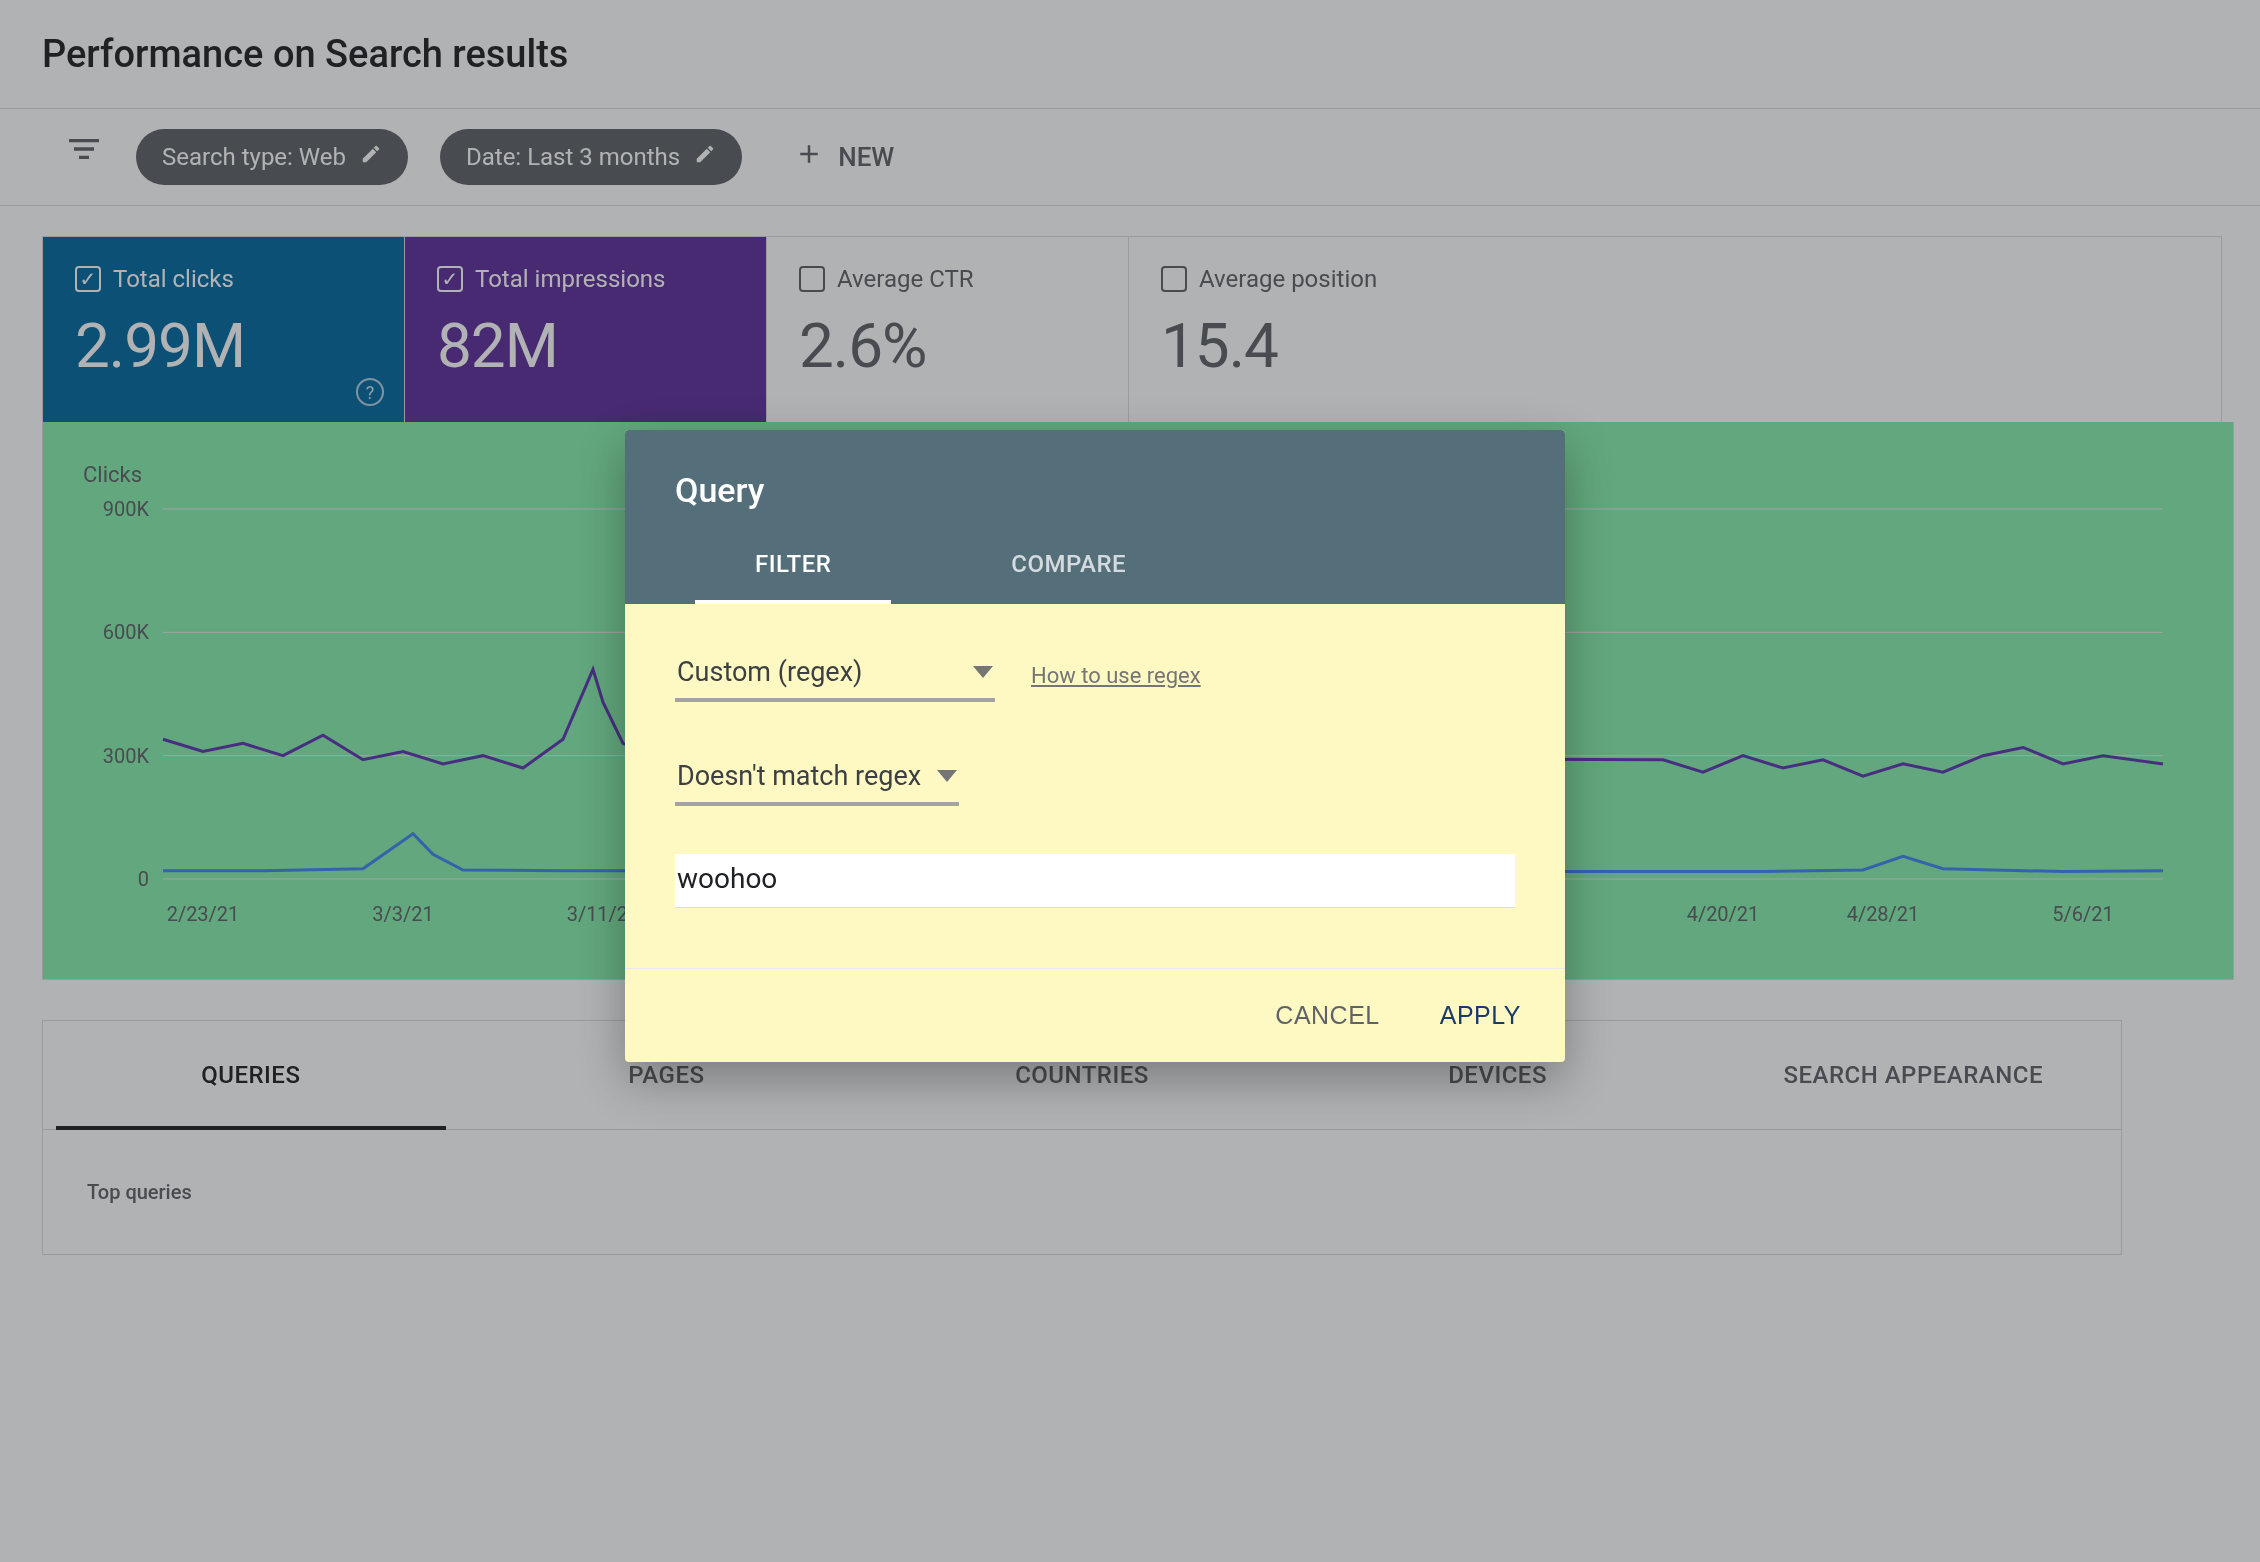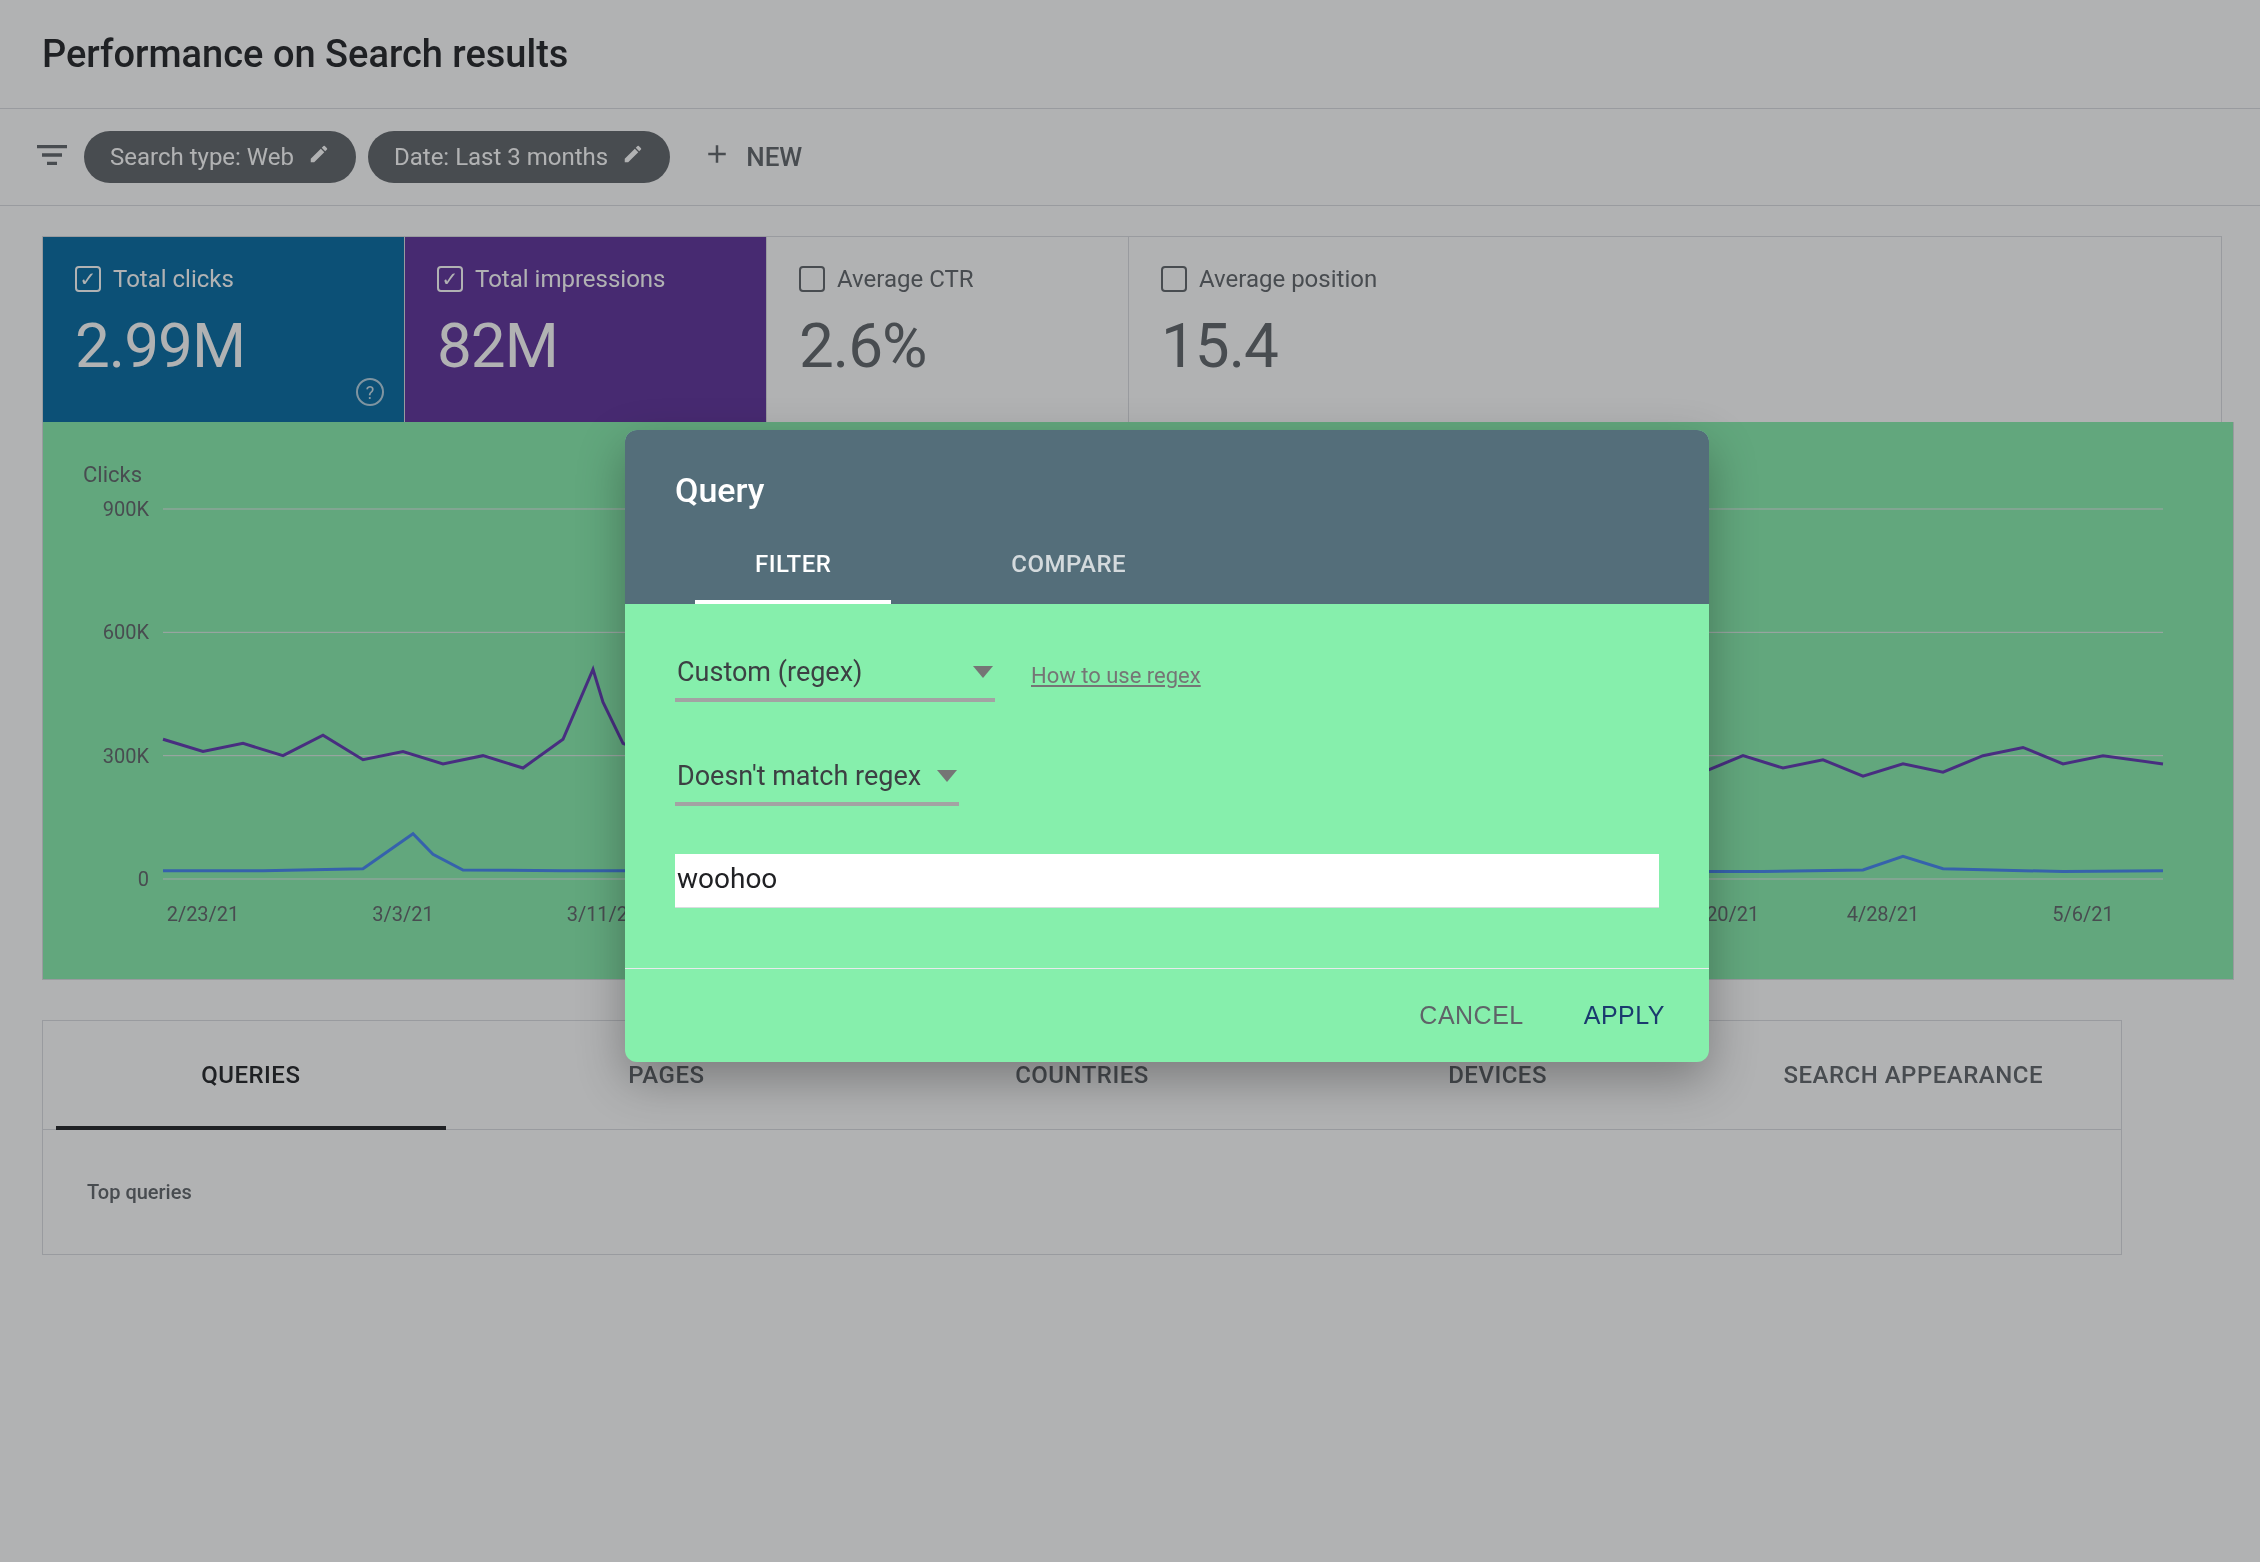--- a/index.html
+++ b/index.html
@@ -14,23 +14,22 @@
 }
 .page-title {
   font-size: 38px;
   font-weight: 500;
   padding: 32px 42px;
   color: #202124;
 }
 .divider { border-bottom: 1px solid #dadce0; }
 .filter-bar {
   display: flex;
-  align-items: center;
-  padding: 20px 32px;
-  gap: 12px;
+  padding: 20px 64px;
+  gap: 32px;
 }
 .filter-icon svg { width: 40px; height: 40px; fill: #5f6368; }
 .chip {
   display: inline-flex;
   align-items: center;
   gap: 14px;
   background: #5f6368;
   color: #fff;
   border-radius: 28px;
   padding: 12px 26px;
@@ -162,23 +161,23 @@
 
 .overlay {
   position: absolute;
   inset: 0;
   background: rgba(32,33,36,.35);
 }
 .modal {
   position: absolute;
   left: 625px;
   top: 430px;
-  width: 1084px;
-  background: #86efac;
-  border-radius: 12px;
+  width: 940px;
+  background: #fef9c3;
+  border-radius: 4px;
   box-shadow: 0 18px 48px rgba(0,0,0,.3);
   overflow: hidden;
 }
 .modal-header {
   background: #546e7a;
   color: #fff;
   padding: 40px 50px 0 50px;
 }
 .modal-title {
   font-size: 34px;

